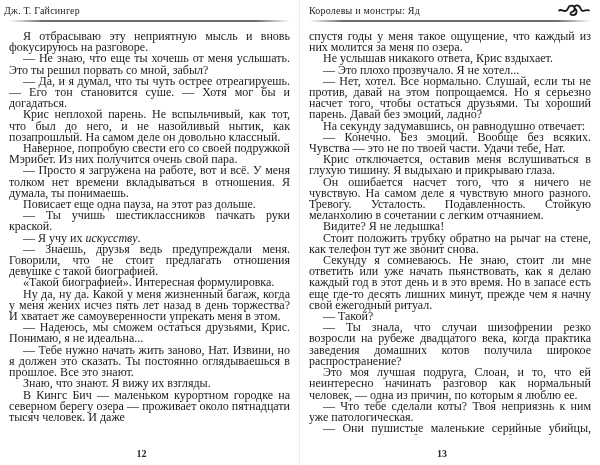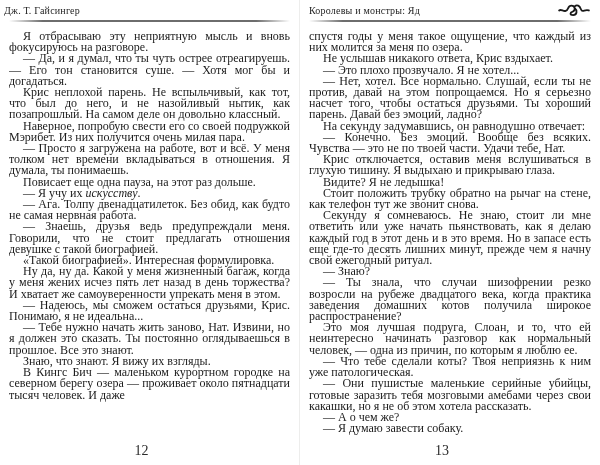--- a/index.html
+++ b/index.html
@@ -43,42 +43,43 @@
     color: #1b1b1b;
     height: 404px;
     overflow: hidden;
   }
   .page-text p { margin: 0; text-indent: 14px; }
   .page-text p.flush { text-indent: 0; }
   .page-number {
     position: absolute;
     bottom: 6px; left: 0; right: 16px;
     text-align: center;
-    font-size: 14px; color: #2a2a2a;
+    font-size: 10px; color: #2a2a2a; font-weight: bold;
   }
 </style>
 </head>
 <body>
 
 <div class="spread">
 
   <div class="page page-left">
     <div class="header-row">
       <span>Дж. Т. Гайсингер</span>
     </div>
     <div class="header-rule"></div>
     <div class="page-text">
         <p>Я отбрасываю эту неприятную мысль и вновь фокусируюсь на разговоре.</p>
+        <p>— Не знаю, что еще ты хочешь от меня услышать. Это ты решил порвать со мной, забыл?</p>
         <p>— Да, и я думал, что ты чуть острее отреагируешь. — Его тон становится суше. — Хотя мог бы и догадаться.</p>
         <p>Крис неплохой парень. Не вспыльчивый, как тот, что был до него, и не назойливый нытик, как позапрошлый. На самом деле он довольно классный.</p>
-        <p>Наверное, попробую свести его со своей подружкой Мэрибет. Из них получится очень милая пара.</p>
+        <p>Наверное, попробую свести его со своей подружкой Мэрибет. Из них получится очень свой пара.</p>
         <p>— Просто я загружена на работе, вот и всё. У меня толком нет времени вкладываться в отношения. Я думала, ты понимаешь.</p>
         <p>Повисает еще одна пауза, на этот раз дольше.</p>
+        <p>— Ты учишь шестиклассников пачкать руки краской.</p>
         <p>— Я учу их <i>искусству</i>.</p>
-        <p>— Ага. Толпу двенадцатилеток. Без обид, как будто не самая нервная работа.</p>
         <p>— Знаешь, друзья ведь предупреждали меня. Говорили, что не стоит предлагать отношения девушке с такой биографией.</p>
         <p>«Такой биографией». Интересная формулировка.</p>
         <p>Ну да, ну да. Какой у меня жизненный багаж, когда у меня жених исчез пять лет назад в день торжества? И хватает же самоуверенности упрекать меня в этом.</p>
         <p>— Надеюсь, мы сможем остаться друзьями, Крис. Понимаю, я не идеальна...</p>
         <p>— Тебе нужно начать жить заново, Нат. Извини, но я должен это сказать. Ты постоянно оглядываешься в прошлое. Все это знают.</p>
         <p>Знаю, что знают. Я вижу их взгляды.</p>
         <p>В Кингс Бич — маленьком курортном городке на северном берегу озера — проживает около пятнадцати тысяч человек. И даже</p>
       </div>
     <div class="page-number">12</div>
   </div>
@@ -94,24 +95,25 @@
     </div>
     <div class="header-rule"></div>
     <div class="page-text">
         <p class="flush">спустя годы у меня такое ощущение, что каждый из них молится за меня по озера.</p>
         <p>Не услышав никакого ответа, Крис вздыхает.</p>
         <p>— Это плохо прозвучало. Я не хотел...</p>
         <p>— Нет, хотел. Все нормально. Слушай, если ты не против, давай на этом попрощаемся. Но я серьезно насчет того, чтобы остаться друзьями. Ты хороший парень. Давай без эмоций, ладно?</p>
         <p>На секунду задумавшись, он равнодушно отвечает:</p>
         <p>— Конечно. Без эмоций. Вообще без всяких. Чувства — это не по твоей части. Удачи тебе, Нат.</p>
         <p>Крис отключается, оставив меня вслушиваться в глухую тишину. Я выдыхаю и прикрываю глаза.</p>
+        <p>Он ошибается насчет того, что я ничего не чувствую. На самом деле я чувствую много разного. Тревогу. Усталость. Подавленность. Стойкую меланхолию в сочетании с легким отчаянием.</p>
         <p>Видите? Я не ледышка!</p>
         <p>Стоит положить трубку обратно на рычаг на стене, как телефон тут же звонит снова.</p>
         <p>Секунду я сомневаюсь. Не знаю, стоит ли мне ответить или уже начать пьянствовать, как я делаю каждый год в этот день и в это время. Но в запасе есть еще где-то десять лишних минут, прежде чем я начну свой ежегодный ритуал.</p>
-        <p>— Знаю?</p>
+        <p>— Такой?</p>
         <p>— Ты знала, что случаи шизофрении резко возросли на рубеже двадцатого века, когда практика заведения домашних котов получила широкое распространение?</p>
         <p>Это моя лучшая подруга, Слоан, и то, что ей неинтересно начинать разговор как нормальный человек, — одна из причин, по которым я люблю ее.</p>
         <p>— Что тебе сделали коты? Твоя неприязнь к ним уже патологическая.</p>
         <p>— Они пушистые маленькие серийные убийцы, готовые заразить тебя мозговыми амебами через свои какашки, но я не об этом хотела рассказать.</p>
         <p>— А о чем же?</p>
         <p>— Я думаю завести собаку.</p>
       </div>
     <div class="page-number">13</div>
   </div>
 

